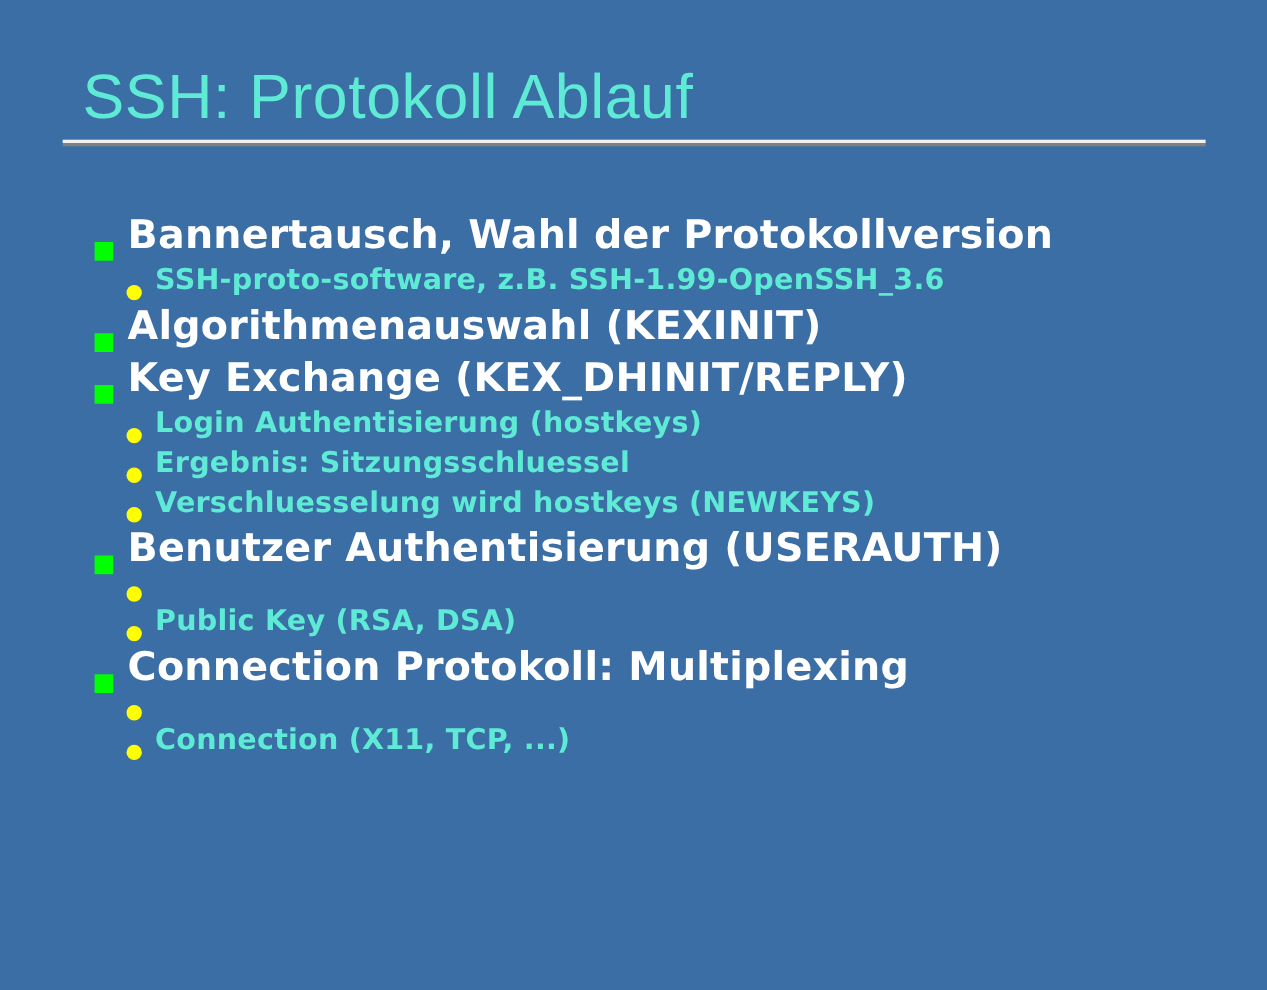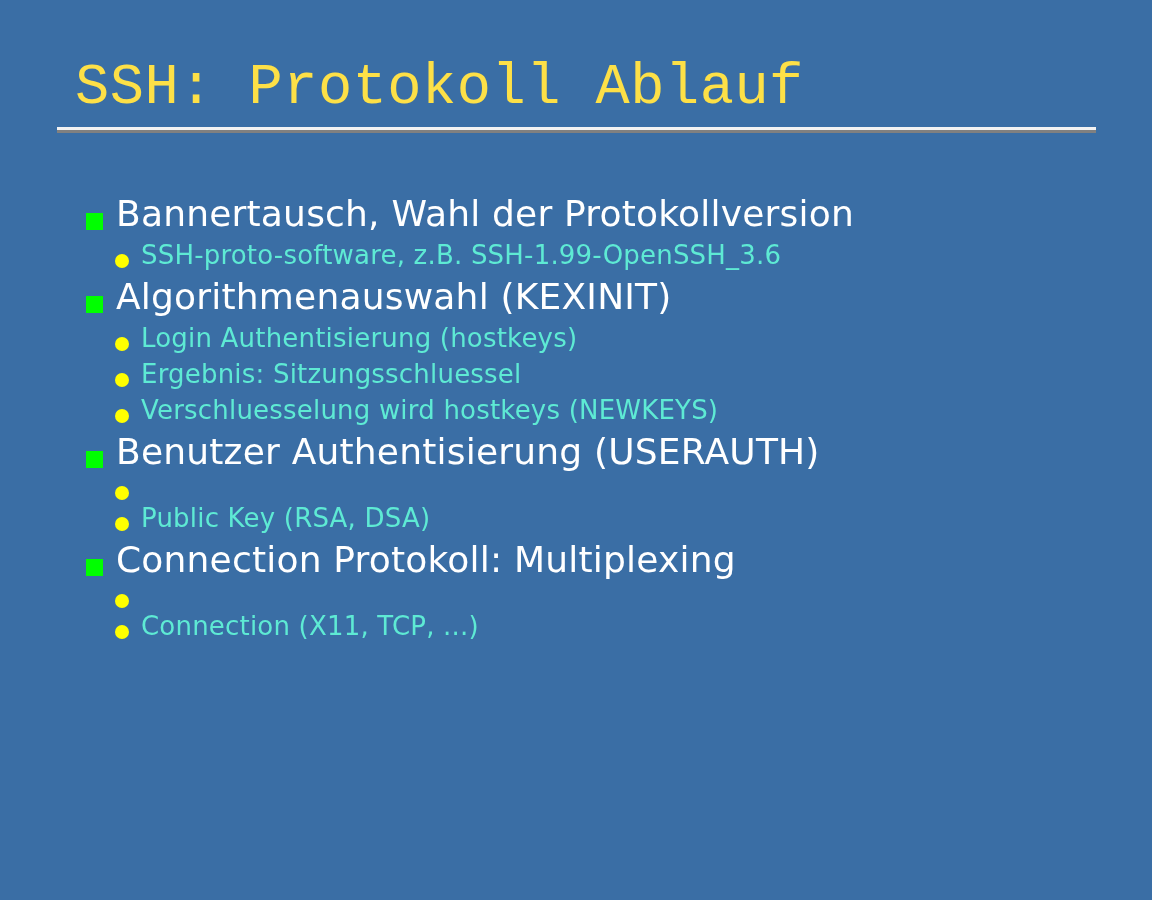--- a/index.html
+++ b/index.html
@@ -24,25 +24,25 @@
 
   
   .title-block {
     position: absolute;
     left: 57px;
     top: 55px;
     width: 1039px;
   }
 
   .slide-title {
-    font-family: Liberation Mono, monospace;
+    font-family: Liberation Sans, sans-serif;
     font-size: 57px;
     line-height: 66px;
     font-weight: 400;
-    color: #fde047;
+    color: #5eead4;
     letter-spacing: 0.5px;
     white-space: nowrap;
     padding-left: 18px;
     margin: 0;
   }
 
   .title-rule {
     position: absolute;
     left: 0px;
     top: 72px;
@@ -69,22 +69,23 @@
   
   .body-block {
     position: absolute;
     left: 86px;
     top: 190px;
     width: 1040px;
   }
 
   .bullet-row {
     display: flex;
-    align-items: center;
+    align-items: flex-end;
     color: #ffffff;
+    font-weight: bold;
   }
 
   
   .lvl1 {
     margin-top: 0;
   }
   .lvl1 .marker {
     flex: 0 0 auto;
     width: 17px;
     height: 17px;
@@ -152,20 +153,24 @@
     </div>
 
     <div class="group">
       <div class="bullet-row lvl1">
         <span class="marker"></span>
         <span class="btext">Algorithmenauswahl (KEXINIT)</span>
       </div>
     </div>
 
     <div class="group">
+      <div class="bullet-row lvl1">
+        <span class="marker"></span>
+        <span class="btext">Key Exchange (KEX_DHINIT/REPLY)</span>
+      </div>
       <div class="bullet-row lvl2">
         <span class="marker"></span>
         <span class="btext">Login Authentisierung (hostkeys)</span>
       </div>
       <div class="bullet-row lvl2">
         <span class="marker"></span>
         <span class="btext">Ergebnis: Sitzungsschluessel</span>
       </div>
       <div class="bullet-row lvl2">
         <span class="marker"></span>

